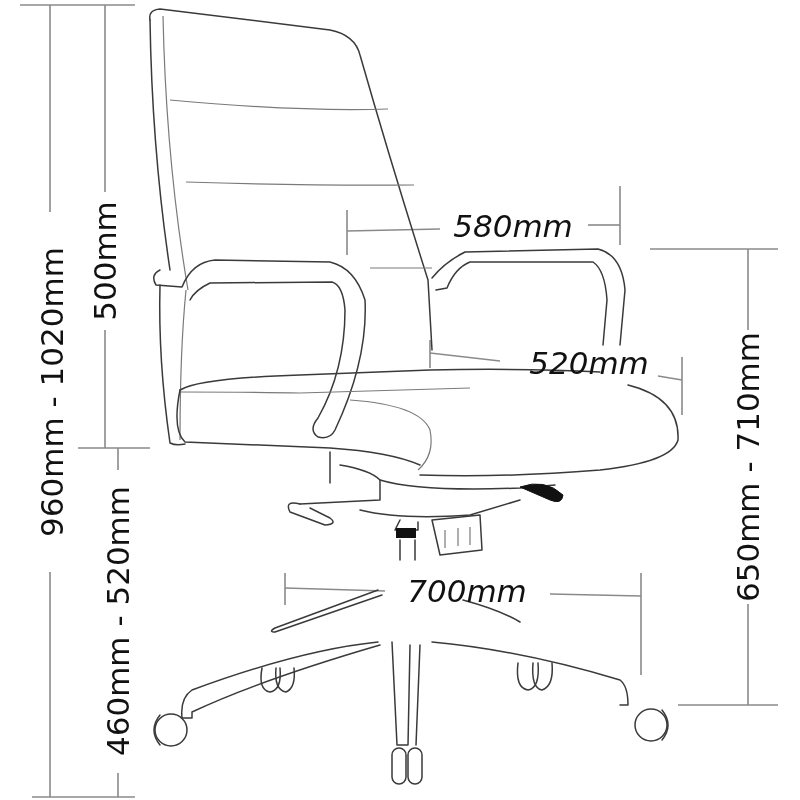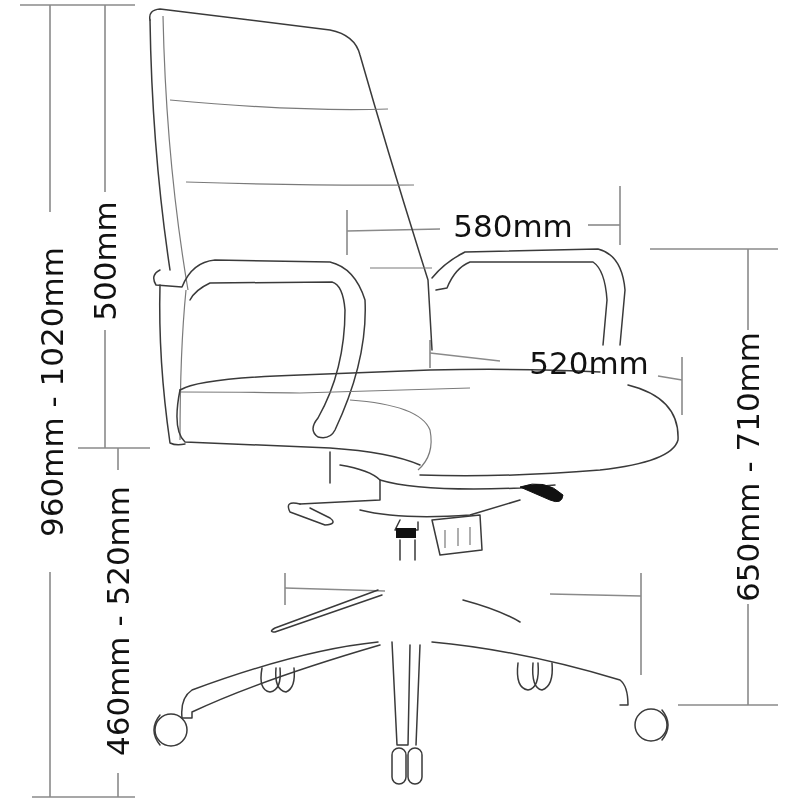--- a/index.html
+++ b/index.html
@@ -3,21 +3,21 @@
   <meta charset="utf-8">
   <style>
     html, body { margin: 0; padding: 0; background: #ffffff; }
     #canvas { position: relative; width: 800px; height: 800px; overflow: hidden; background: #fff; }
     svg { position: absolute; left: 0; top: 0; }
     .dim { stroke: #8a8a8a; stroke-width: 1.6; fill: none; }
     .ch { stroke: #3a3a3a; stroke-width: 1.5; fill: none; stroke-linecap: round; stroke-linejoin: round; }
     .chl { stroke: #7a7a7a; stroke-width: 1.2; fill: none; }
     .lbl { position: absolute; font-family: "DejaVu Sans", "Liberation Sans", sans-serif; font-size: 31px; color: #111; white-space: nowrap; line-height: 1; background: transparent; }
     .vert { transform-origin: center center; transform: translate(-50%, -50%) rotate(-90deg); }
-    .horz { transform: translate(-50%, -50%); }
+    .horz { transform: translate(-50%, -50%); font-style: italic; }
   </style>
 </head>
 <body>
 
 <div id="canvas">
   <svg width="800" height="800" viewBox="0 0 800 800">
 
     <g>
       <line class="dim" x1="20" y1="5" x2="135" y2="5"></line>
       <line class="dim" x1="50" y1="5" x2="50" y2="212"></line>
@@ -121,14 +121,15 @@
       <path class="ch" d="M518 663 Q515 688 528 690 Q540 688 538 663"></path>
       <path class="ch" d="M533 663 Q531 688 542 690 Q554 686 552 663"></path>
     </g>
   </svg>
 
   <div class="lbl vert" style="left:52px; top:392px;">960mm - 1020mm</div>
   <div class="lbl vert" style="left:105px; top:261px;">500mm</div>
   <div class="lbl vert" style="left:118px; top:621px;">460mm - 520mm</div>
   <div class="lbl horz" style="left:513px; top:226px;">580mm</div>
   <div class="lbl horz" style="left:577px; top:363px;margin-left:12px;">520mm</div>
+  <div class="lbl horz" style="left:467px; top:591px;">700mm</div>
   <div class="lbl vert" style="left:748px; top:467px;">650mm - 710mm</div>
 </div>
 
 </body></html>

